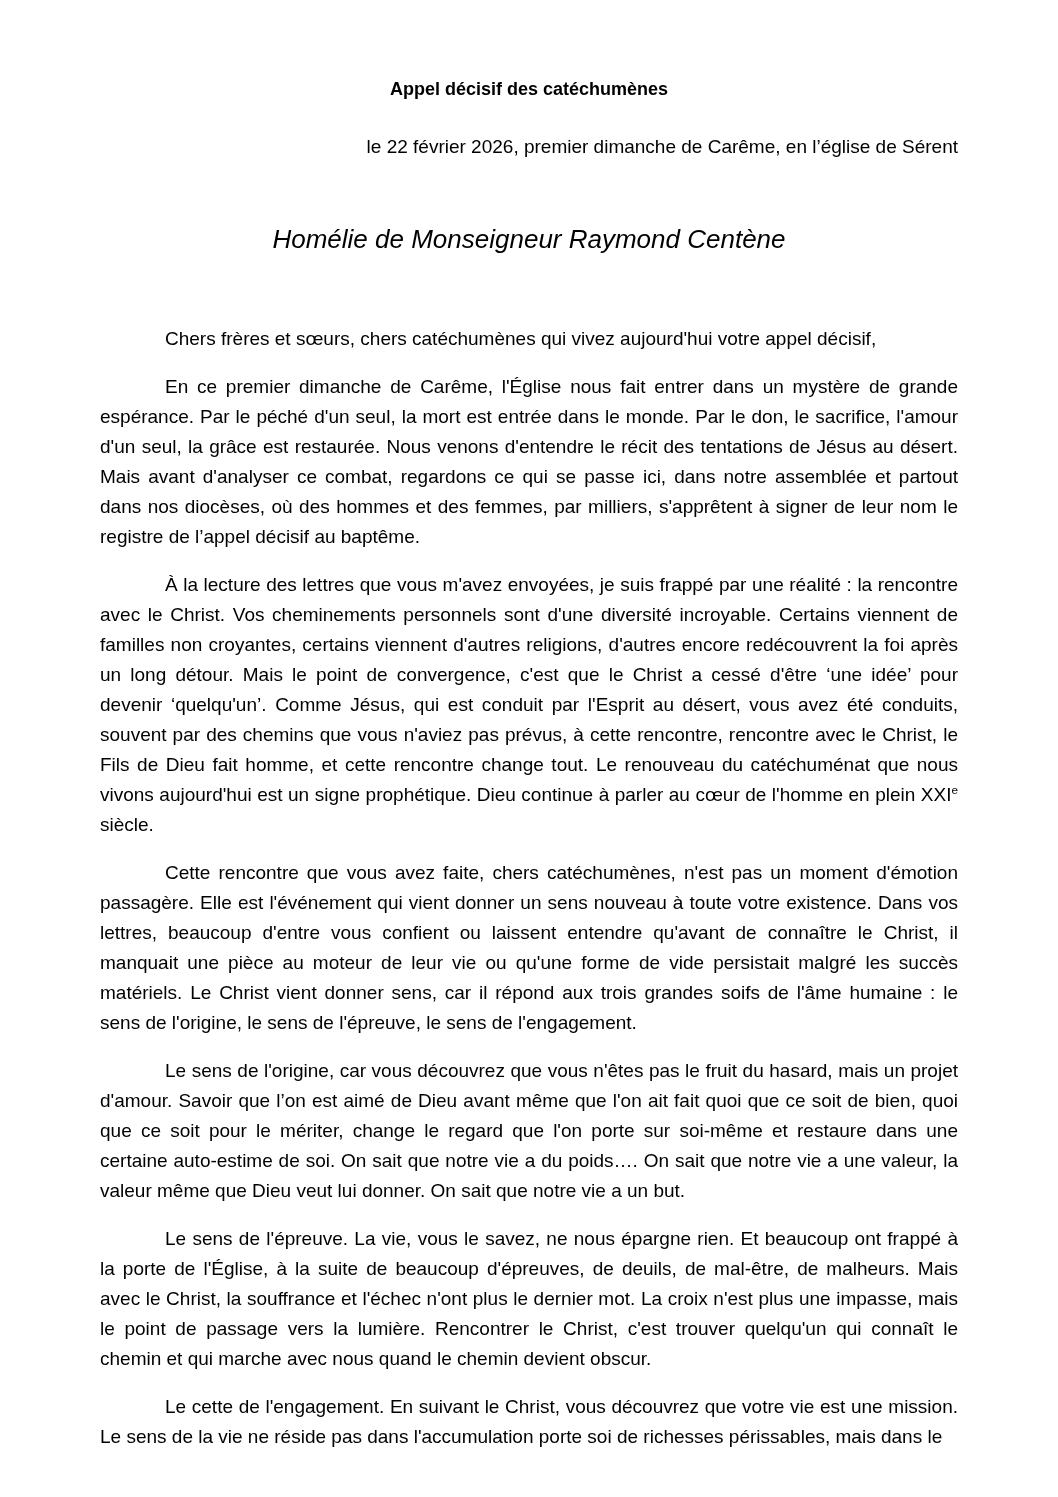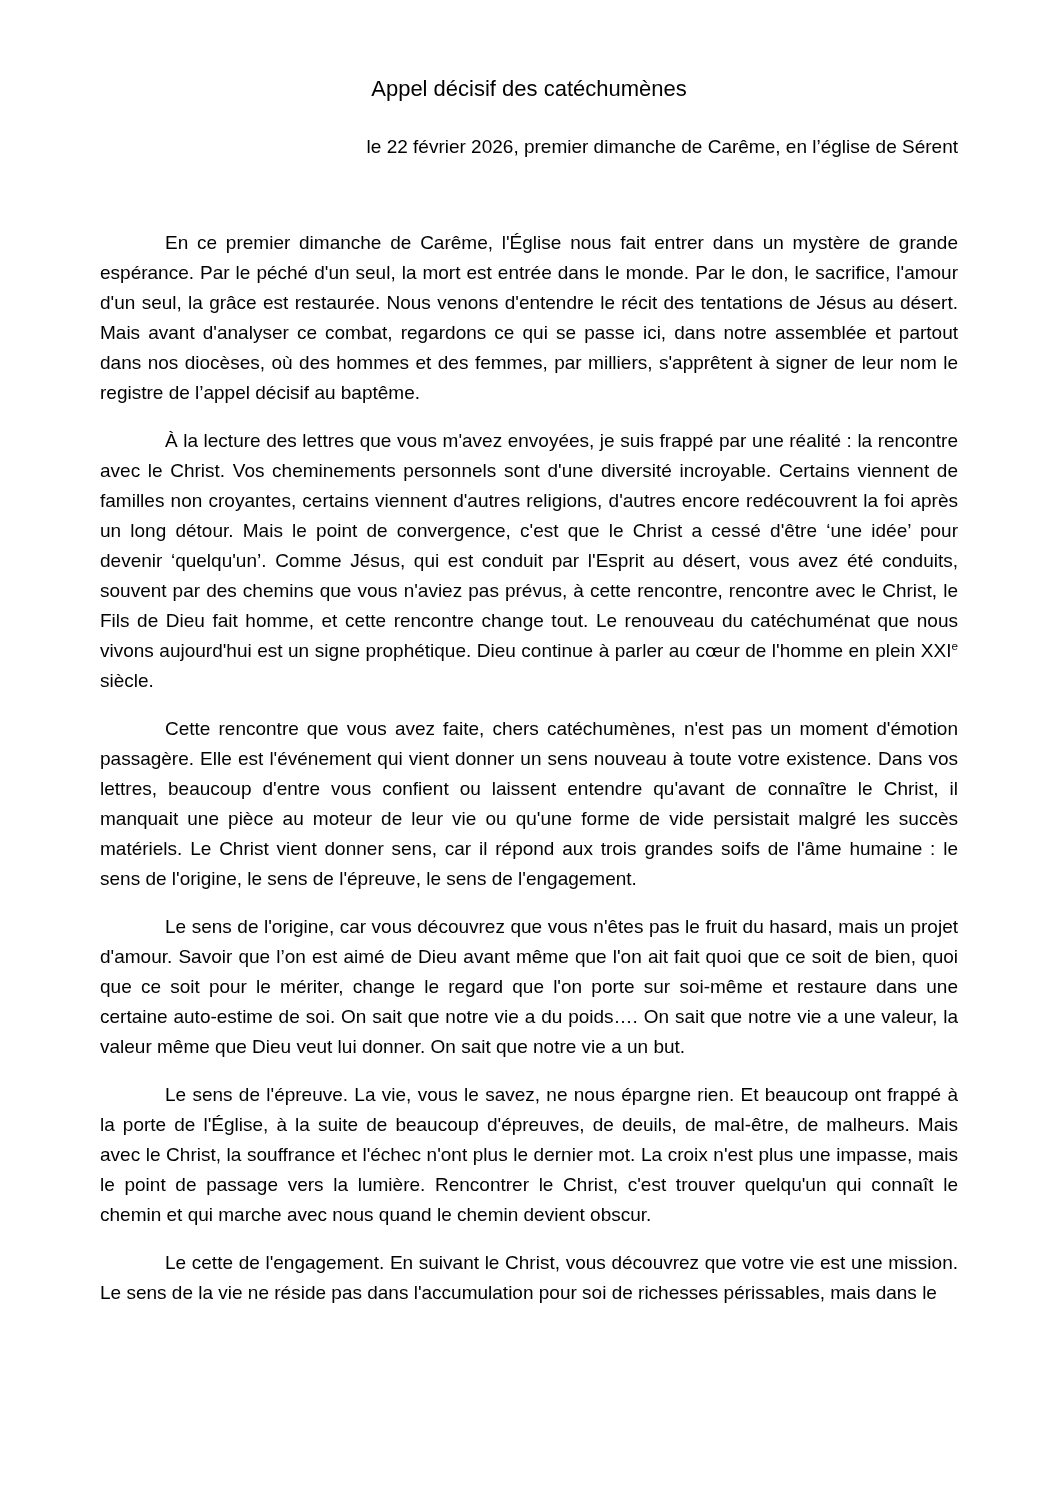--- a/index.html
+++ b/index.html
@@ -13,22 +13,22 @@
     margin: 0 auto;
     background: #ffffff;
     color: #000000;
     font-family: "Liberation Sans", "DejaVu Sans", sans-serif;
     box-sizing: border-box;
     padding: 73px 100px 0 100px;
     overflow: hidden;
   }
   .doc-title {
     text-align: center;
-    font-size: 22px;
-    font-weight: 400;
+    font-size: 18px;
+    font-weight: 700;
     line-height: 32px;
     margin: 0;
   }
   .doc-subtitle {
     text-align: right;
     font-size: 19px;
     font-weight: 400;
     line-height: 27px;
     margin: 28px 0 0 0;
   }
@@ -56,21 +56,23 @@
     font-size: 62%;
     line-height: 0;
   }
 </style>
 </head>
 <body>
 
 <div class="page">
   <h1 class="doc-title">Appel décisif des catéchumènes</h1>
   <p class="doc-subtitle">le 22 février 2026, premier dimanche de Carême, en l’église de Sérent</p>
+  <h2 class="doc-heading">Homélie de Monseigneur Raymond Centène</h2>
   <div class="paragraphs">
+      <p class="body-para"><span>Chers frères et sœurs, chers catéchumènes qui vivez aujourd'hui votre appel décisif,</span></p>
       <p class="body-para"><span>En ce premier dimanche de Carême, l'Église nous fait entrer dans un mystère de grande espérance. Par le péché d'un seul, la mort est entrée dans le monde. Par le don, le sacrifice, l'amour d'un seul, la grâce est restaurée. Nous venons d'entendre le récit des tentations de Jésus au désert. Mais avant d'analyser ce combat, regardons ce qui se passe ici, dans notre assemblée et partout dans nos diocèses, où des hommes et des femmes, par milliers, s'apprêtent à signer de leur nom le registre de l’appel décisif au baptême.</span></p>
       <p class="body-para"><span>À la lecture des lettres que vous m'avez envoyées, je suis frappé par une réalité : la rencontre avec le Christ. Vos cheminements personnels sont d'une diversité incroyable. Certains viennent de familles non croyantes, certains viennent d'autres religions, d'autres encore redécouvrent la foi après un long détour. Mais le point de convergence, c'est que le Christ a cessé d'être ‘une idée’ pour devenir ‘quelqu'un’. Comme Jésus, qui est conduit par l'Esprit au désert, vous avez été conduits, souvent par des chemins que vous n'aviez pas prévus, à cette rencontre, rencontre avec le Christ, le Fils de Dieu fait homme, et cette rencontre change tout. Le renouveau du catéchuménat que nous vivons aujourd'hui est un signe prophétique. Dieu continue à parler au cœur de l'homme en plein XXI</span><sup>e</sup><span> siècle.</span></p>
       <p class="body-para"><span>Cette rencontre que vous avez faite, chers catéchumènes, n'est pas un moment d'émotion passagère. Elle est l'événement qui vient donner un sens nouveau à toute votre existence. Dans vos lettres, beaucoup d'entre vous confient ou laissent entendre qu'avant de connaître le Christ, il manquait une pièce au moteur de leur vie ou qu'une forme de vide persistait malgré les succès matériels. Le Christ vient donner sens, car il répond aux trois grandes soifs de l'âme humaine : le sens de l'origine, le sens de l'épreuve, le sens de l'engagement.</span></p>
       <p class="body-para"><span class="it">Le sens de l'origine</span><span>, car vous découvrez que vous n'êtes pas le fruit du hasard, mais un projet d'amour. Savoir que l’on est aimé de Dieu avant même que l'on ait fait quoi que ce soit de bien, quoi que ce soit pour le mériter, change le regard que l'on porte sur soi-même et restaure dans une certaine auto-estime de soi. On sait que notre vie a du poids…. On sait que notre vie a une valeur, la valeur même que Dieu veut lui donner. On sait que notre vie a un but.</span></p>
       <p class="body-para"><span class="it">Le sens de l'épreuve</span><span>. La vie, vous le savez, ne nous épargne rien. Et beaucoup ont frappé à la porte de l'Église, à la suite de beaucoup d'épreuves, de deuils, de mal-être, de malheurs. Mais avec le Christ, la souffrance et l'échec n'ont plus le dernier mot. La croix n'est plus une impasse, mais le point de passage vers la lumière. Rencontrer le Christ, c'est trouver quelqu'un qui connaît le chemin et qui marche avec nous quand le chemin devient obscur.</span></p>
-      <p class="body-para"><span class="it">Le cette de l'engagement</span><span>. En suivant le Christ, vous découvrez que votre vie est une mission. Le sens de la vie ne réside pas dans l'accumulation pour soi de richesses périssables, mais dans le</span></p>
+      <p class="body-para"><span class="it">Le cette de l'engagement</span><span>. En suivant le Christ, vous découvrez que votre vie est une mission. Le sens de la vie ne réside pas dans l'accumulation porte soi de richesses périssables, mais dans le</span></p>
     </div>
 </div>
 
 </body></html>

